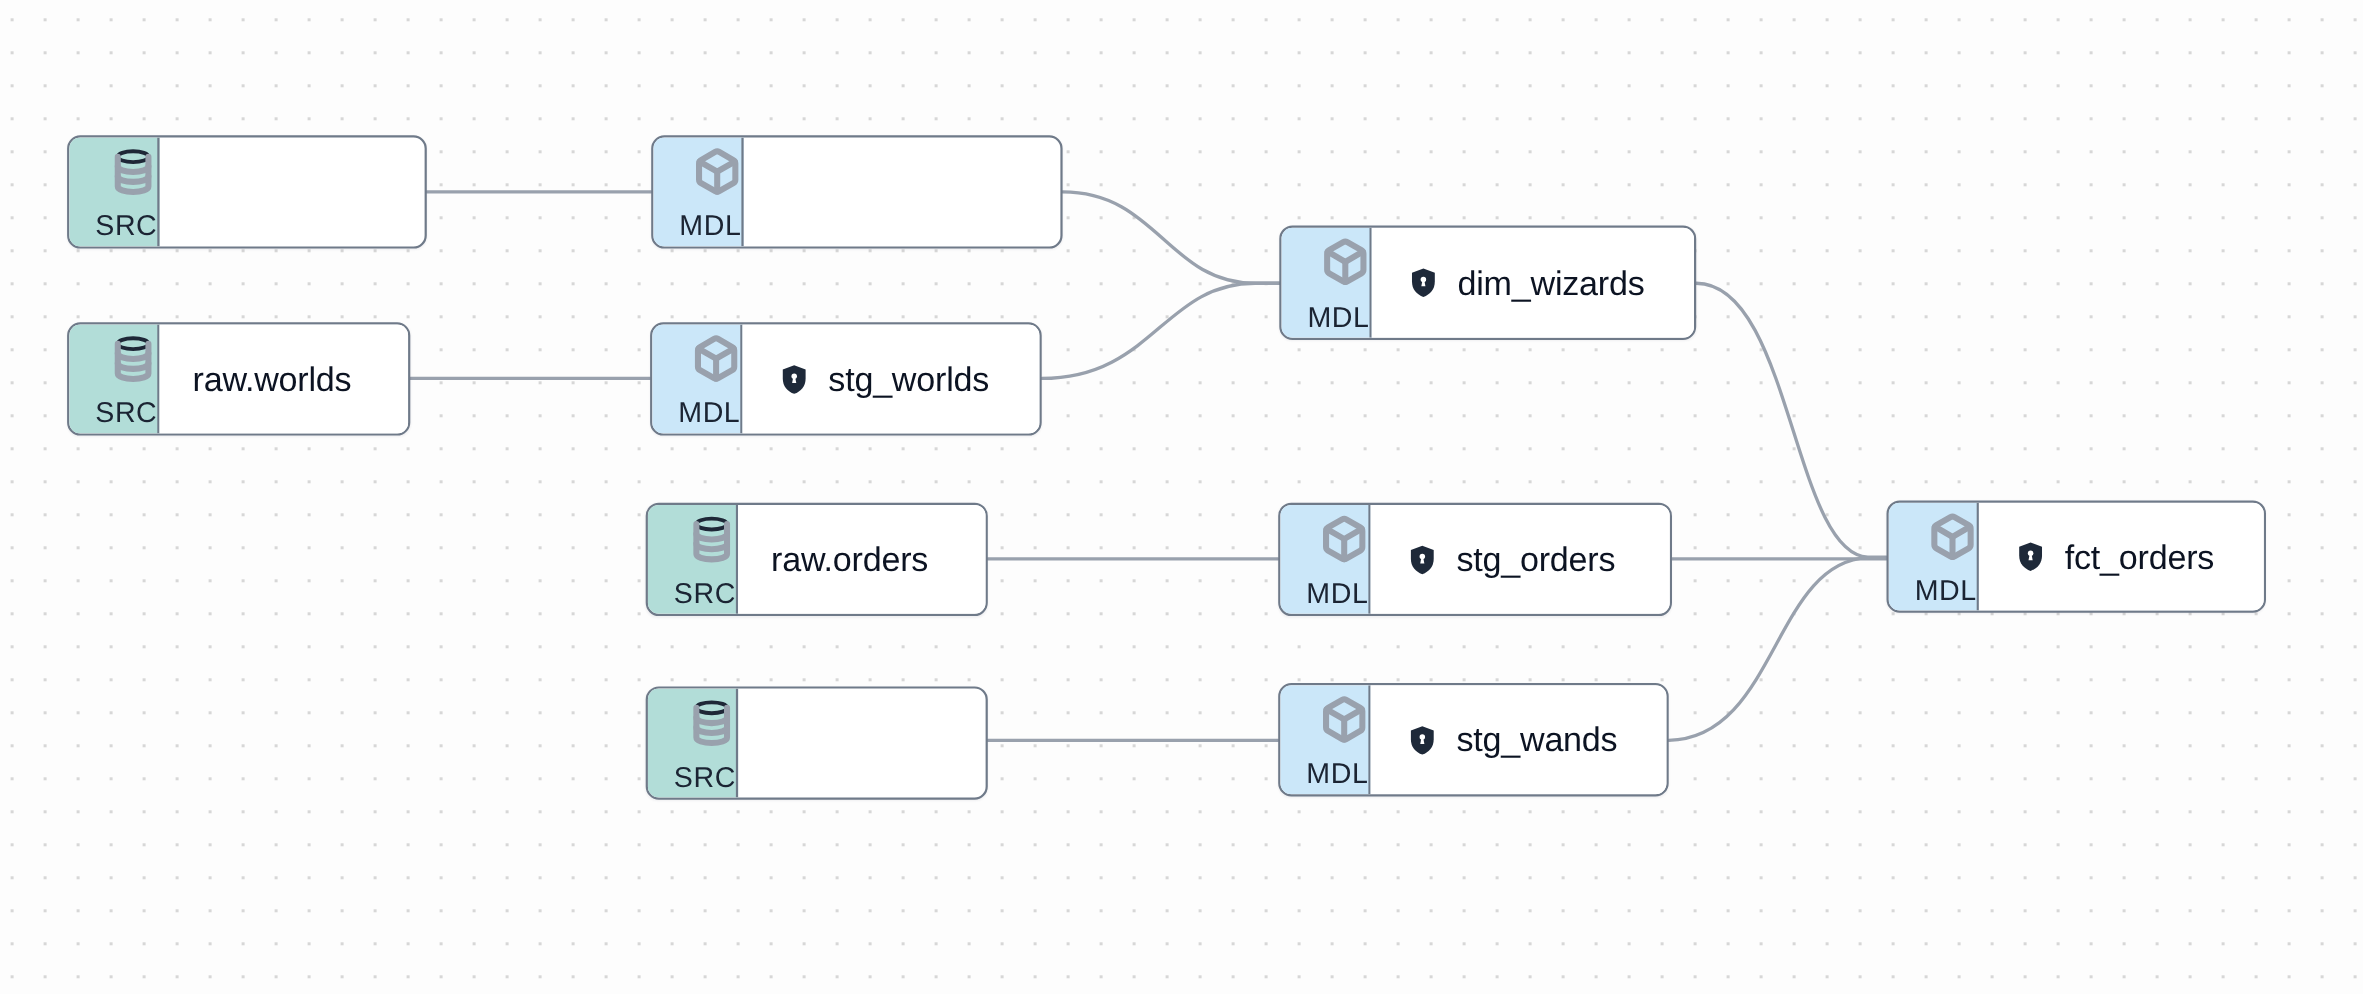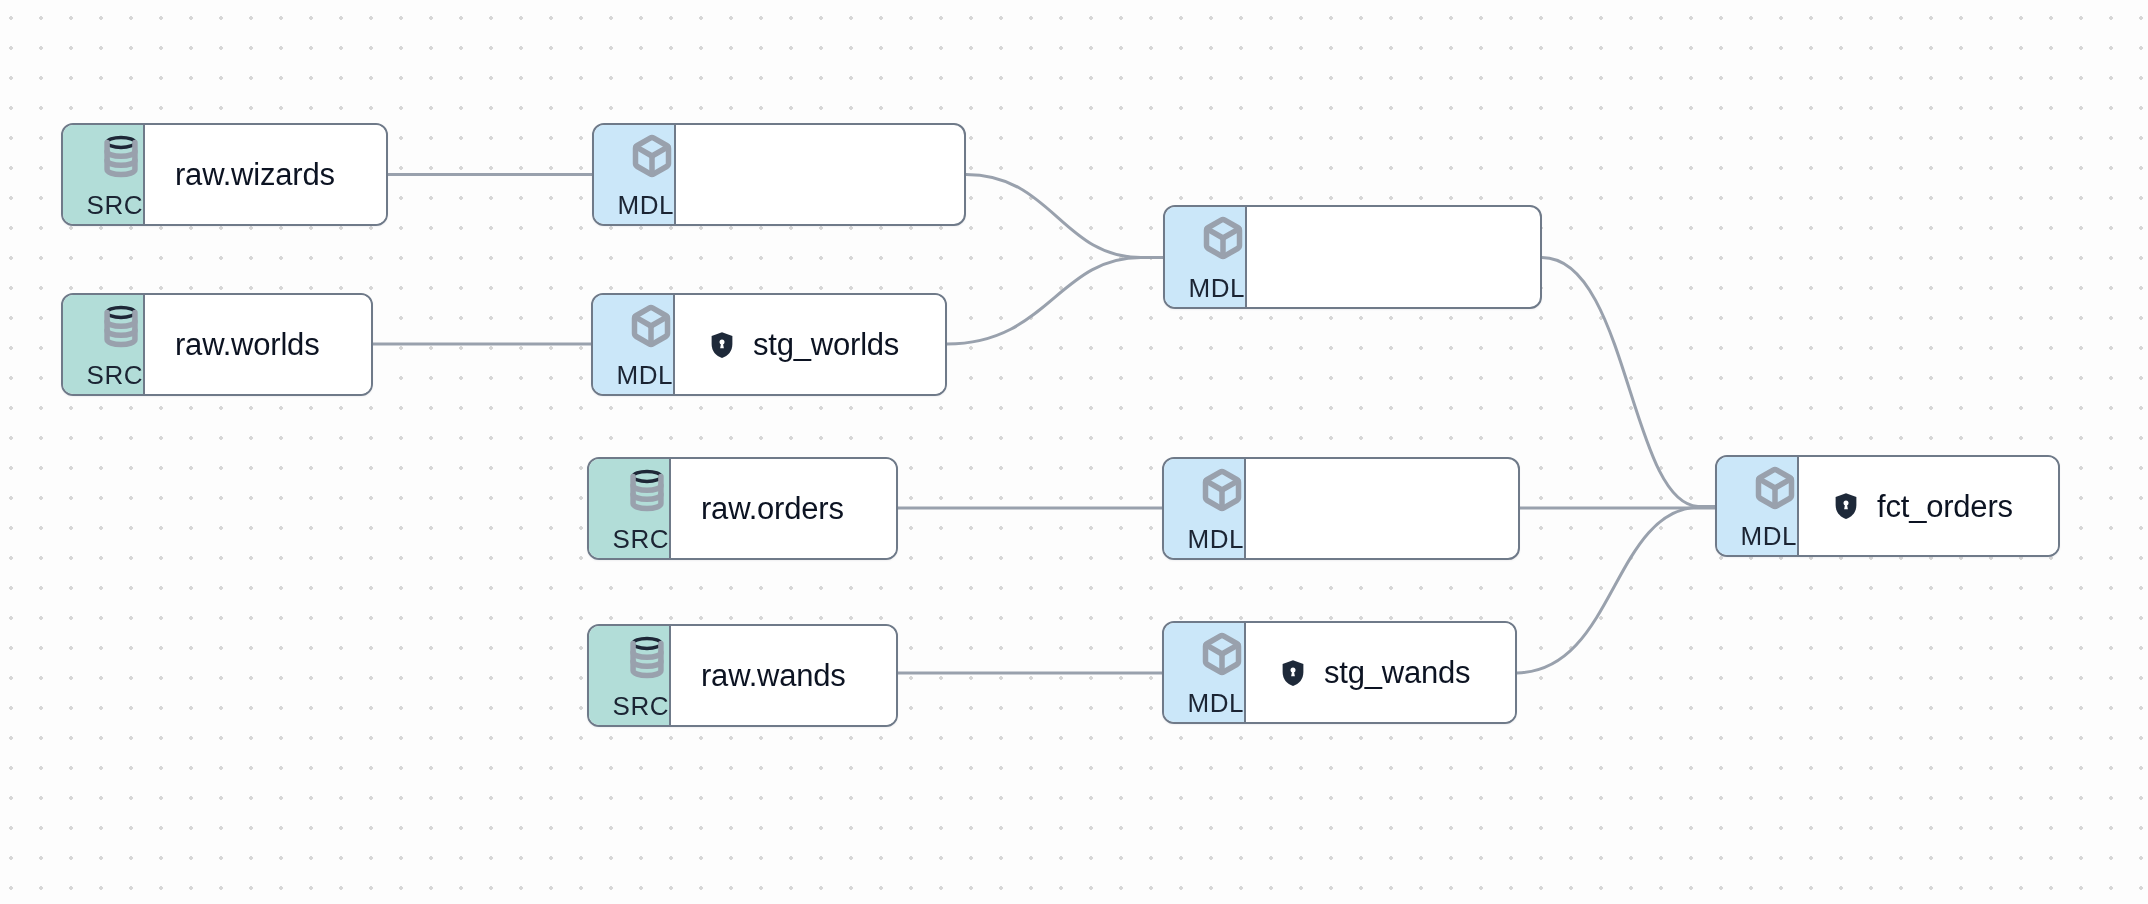--- a/index.html
+++ b/index.html
@@ -79,24 +79,20 @@
     <path d="M 1517 673 C 1615 671 1612 511 1698 507 H 1715"></path>
   </svg>
 
   <div class="node src" style="left: 61px; top: 123px; width: 327px; height: 103px;">
     <div class="type">
       <svg class="icon" viewBox="0 0 24 24">
           <use class="type-icon-use" href="#i-db"></use>
         </svg>
       <span class="type-label">SRC</span>
     </div>
-    <div class="body">
-
-      <span class="label">raw.wizards</span>
-    </div>
   </div>
 
   <div class="node mdl" style="left: 592px; top: 123px; width: 374px; height: 103px;">
     <div class="type">
       <svg class="icon" viewBox="0 0 24 24">
           <use class="type-icon-use" href="#i-cube"></use>
         </svg>
       <span class="type-label">MDL</span>
     </div>
   </div>
@@ -131,20 +127,28 @@
     </div>
   </div>
 
   <div class="node mdl" style="left: 1163px; top: 205px; width: 379px; height: 104px;">
     <div class="type">
       <svg class="icon" viewBox="0 0 24 24">
           <use class="type-icon-use" href="#i-cube"></use>
         </svg>
       <span class="type-label">MDL</span>
     </div>
+    <div class="body">
+      <svg class="shield" viewBox="0 0 24 24">
+          <path d="M12 1.7 20.3 4.8 V 11.2 C 20.3 16.9 16.9 20.7 12 22.4 C 7.1 20.7 3.7 16.9 3.7 11.2 V 4.8 Z" fill="#1e2939"></path>
+          <circle cx="12" cy="9.6" r="2" fill="#fff"></circle>
+          <path d="M11.3 10.4 h1.4 l0.8 4.2 h-3 Z" fill="#fff"></path>
+        </svg>
+      <span class="label">dim_wizards</span>
+    </div>
   </div>
 
   <div class="node src" style="left: 587px; top: 457px; width: 311px; height: 103px;">
     <div class="type">
       <svg class="icon" viewBox="0 0 24 24">
           <use class="type-icon-use" href="#i-db"></use>
         </svg>
       <span class="type-label">SRC</span>
     </div>
     <div class="body">
@@ -153,20 +157,28 @@
     </div>
   </div>
 
   <div class="node mdl" style="left: 1162px; top: 457px; width: 358px; height: 103px;">
     <div class="type">
       <svg class="icon" viewBox="0 0 24 24">
           <use class="type-icon-use" href="#i-cube"></use>
         </svg>
       <span class="type-label">MDL</span>
     </div>
+    <div class="body">
+      <svg class="shield" viewBox="0 0 24 24">
+          <path d="M12 1.7 20.3 4.8 V 11.2 C 20.3 16.9 16.9 20.7 12 22.4 C 7.1 20.7 3.7 16.9 3.7 11.2 V 4.8 Z" fill="#1e2939"></path>
+          <circle cx="12" cy="9.6" r="2" fill="#fff"></circle>
+          <path d="M11.3 10.4 h1.4 l0.8 4.2 h-3 Z" fill="#fff"></path>
+        </svg>
+      <span class="label">stg_orders</span>
+    </div>
   </div>
 
   <div class="node mdl" style="left: 1715px; top: 455px; width: 345px; height: 102px;">
     <div class="type">
       <svg class="icon" viewBox="0 0 24 24">
           <use class="type-icon-use" href="#i-cube"></use>
         </svg>
       <span class="type-label">MDL</span>
     </div>
     <div class="body">
@@ -179,24 +191,20 @@
     </div>
   </div>
 
   <div class="node src" style="left: 587px; top: 624px; width: 311px; height: 103px;">
     <div class="type">
       <svg class="icon" viewBox="0 0 24 24">
           <use class="type-icon-use" href="#i-db"></use>
         </svg>
       <span class="type-label">SRC</span>
     </div>
-    <div class="body">
-
-      <span class="label">raw.wands</span>
-    </div>
   </div>
 
   <div class="node mdl" style="left: 1162px; top: 621px; width: 355px; height: 103px;">
     <div class="type">
       <svg class="icon" viewBox="0 0 24 24">
           <use class="type-icon-use" href="#i-cube"></use>
         </svg>
       <span class="type-label">MDL</span>
     </div>
     <div class="body">

